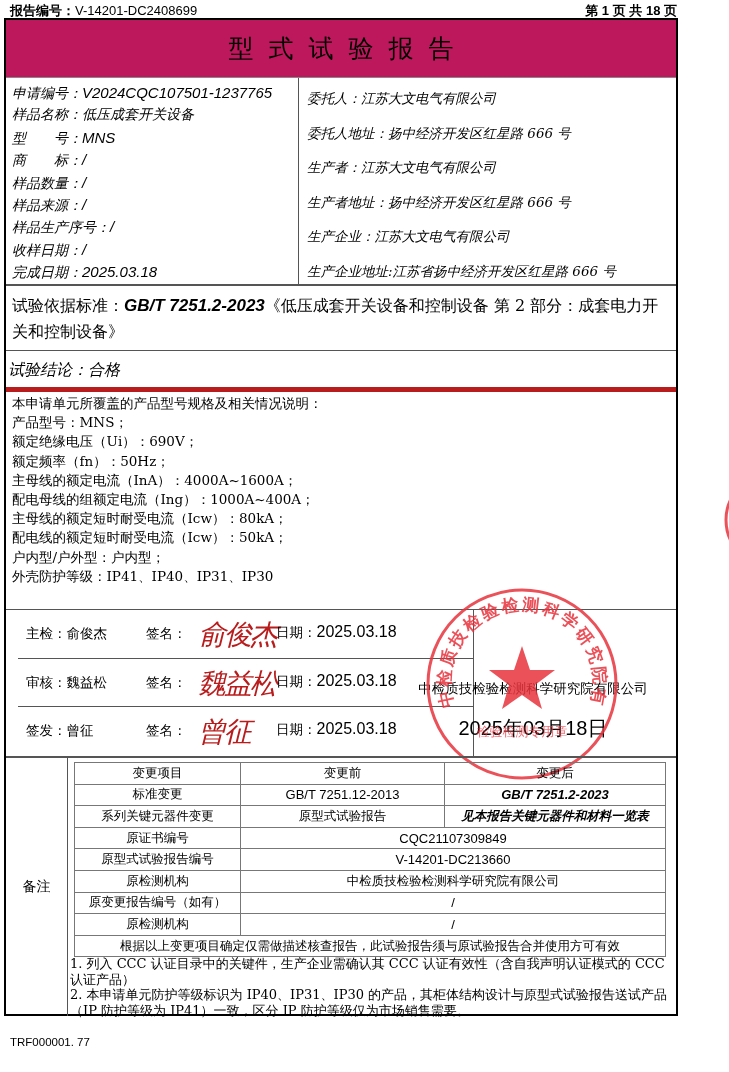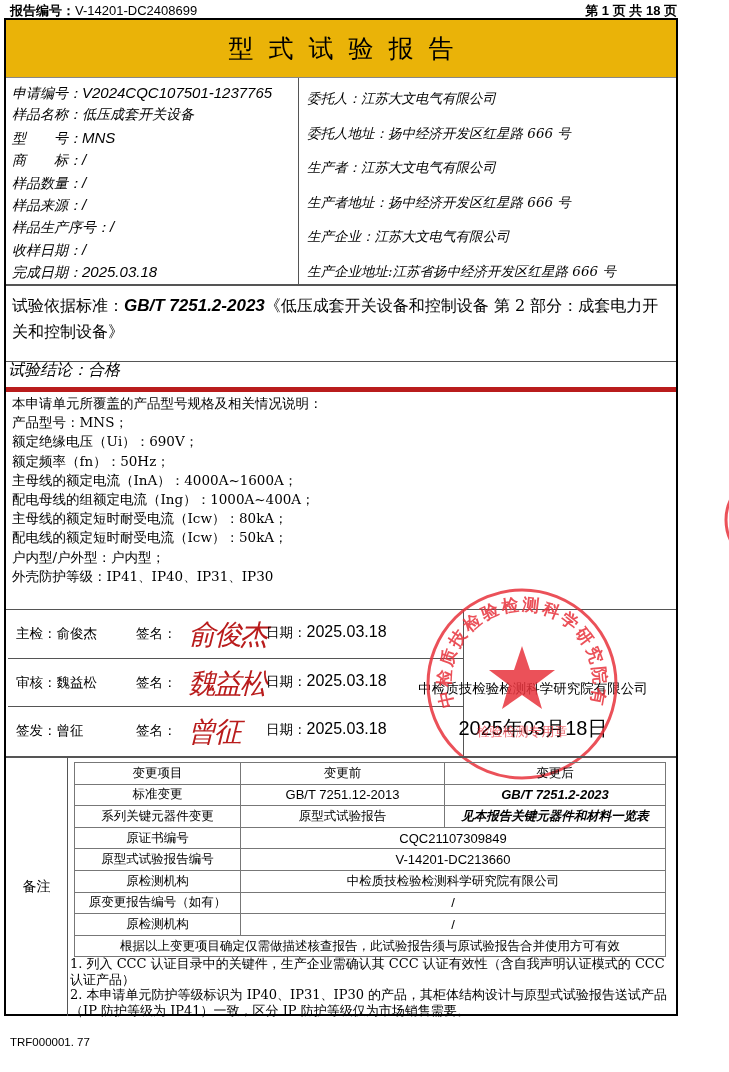--- a/index.html
+++ b/index.html
@@ -7,40 +7,40 @@
   body { position: relative; font-family: "DejaVu Serif", serif; color: #000; }
   .sans { font-family: "Liberation Sans", sans-serif; }
 
   .top-header { position: absolute; top: 2px; left: 10px; right: 52px; height: 16px; font-size: 13px; font-weight: bold; font-family: "Liberation Sans", sans-serif; }
   .top-header .left { position: absolute; left: 0; top: 0; }
   .top-header .right { position: absolute; right: 0; top: 0; }
   .top-header .left .num { font-weight: normal; }
 
   .frame { position: absolute; left: 4px; top: 18px; width: 674px; height: 998px; border: 2px solid #000; }
 
-  .title-bar { position: absolute; left: 0; top: 0; width: 100%; height: 58px; background: #eab308; border-bottom: 1px solid #888; text-align: center; }
+  .title-bar { position: absolute; left: 0; top: 0; width: 100%; height: 58px; background: #be185d; border-bottom: 1px solid #888; text-align: center; }
   .title-bar span { display: inline-block; font-size: 25px; letter-spacing: 15px; line-height: 58px; padding-left: 15px; }
 
   .info { position: absolute; left: 0; top: 58px; width: 100%; height: 208px; border-bottom: 2px solid #555; font-style: italic; }
   .info-left { position: absolute; left: 0; top: 0; width: 293px; height: 100%; border-right: 1px solid #555; padding: 6px 0 0 6px; }
   .info-left .row { height: 22.4px; font-size: 14px; white-space: nowrap; }
   .info-left .row .v.sans { font-size: 15px; }
   .info-right { position: absolute; left: 293px; top: 0; right: 0; height: 100%; padding: 12px 0 0 8px; }
   .info-right .row { height: 34.6px; font-size: 13.5px; white-space: nowrap; }
   .num { font-family: "Liberation Sans", sans-serif; font-size: 15px; }
 
-  .std { position: absolute; left: 0; top: 266px; width: 100%; height: 76px; border-bottom: 1px solid #555; padding: 7px 6px; font-size: 16px; line-height: 26px; }
+  .std { position: absolute; left: 0; top: 266px; width: 100%; height: 65px; border-bottom: 1px solid #555; padding: 7px 6px; font-size: 16px; line-height: 26px; }
   .std .code { font-family: "Liberation Sans", sans-serif; font-weight: bold; font-style: italic; font-size: 17px; }
 
   .concl { position: absolute; left: 0; top: 328px; width: 100%; height: 44px; border-bottom: 5px solid #b91c1c; padding: 0 2px; font-size: 16px; line-height: 44px; font-style: italic; }
 
   .desc { position: absolute; left: 0; top: 372px; width: 100%; height: 218px; border-bottom: 1px solid #555; padding: 2px 6px; }
   .desc .row { height: 19.2px; font-size: 13.5px; white-space: nowrap; line-height: 19px; }
 
-  .sign { position: absolute; left: 2px; top: 590px; width: 456px; height: 146px; border-right: 1px solid #555; }
+  .sign { position: absolute; left: 12px; top: 590px; width: 456px; height: 146px; border-right: 1px solid #555; }
   .sign .row { position: relative; height: 48.6px; border-bottom: 1px solid #555; font-size: 13.5px; }
   .sign .row:last-child { border-bottom: none; }
   .sign .role { position: absolute; left: 8px; top: 15px; }
   .sign .siglabel { position: absolute; left: 128px; top: 15px; }
   .sign .sig { position: absolute; left: 180px; top: 6px; font-size: 28px; font-style: italic; color: #b91c1c; letter-spacing: -2px; }
   .sign .date { position: absolute; left: 258px; top: 13px; }
   .sign .date .num { font-size: 16px; }
 
   .seal-area { position: absolute; left: 384px; top: 590px; right: 0; height: 146px; }
   .seal-svg { position: absolute; left: 34px; top: -24px; width: 196px; height: 196px; }

